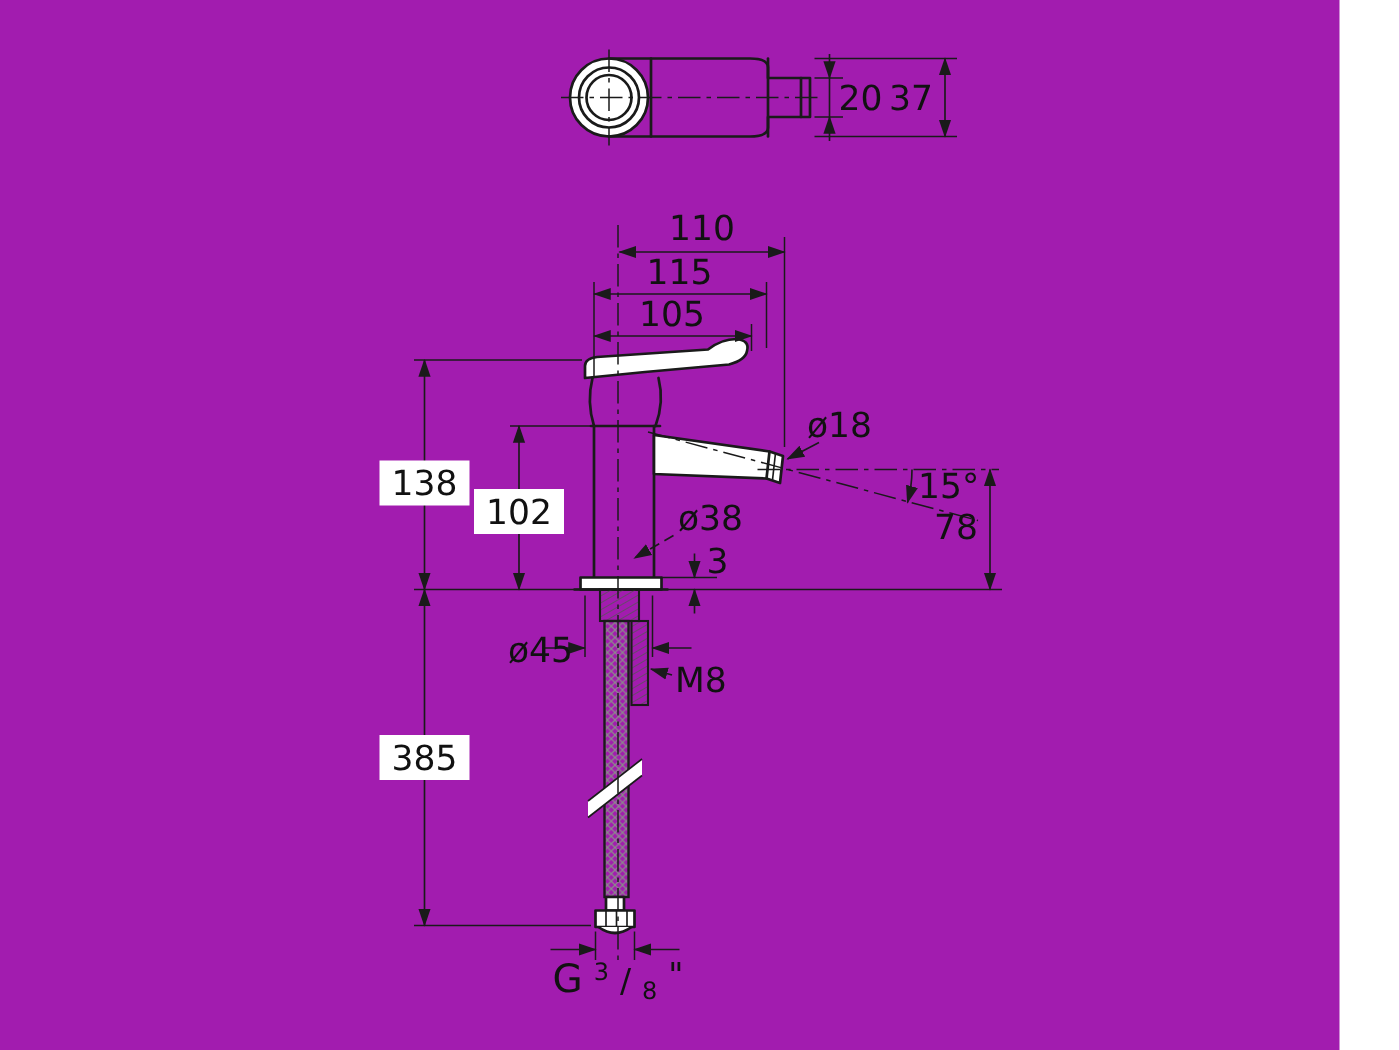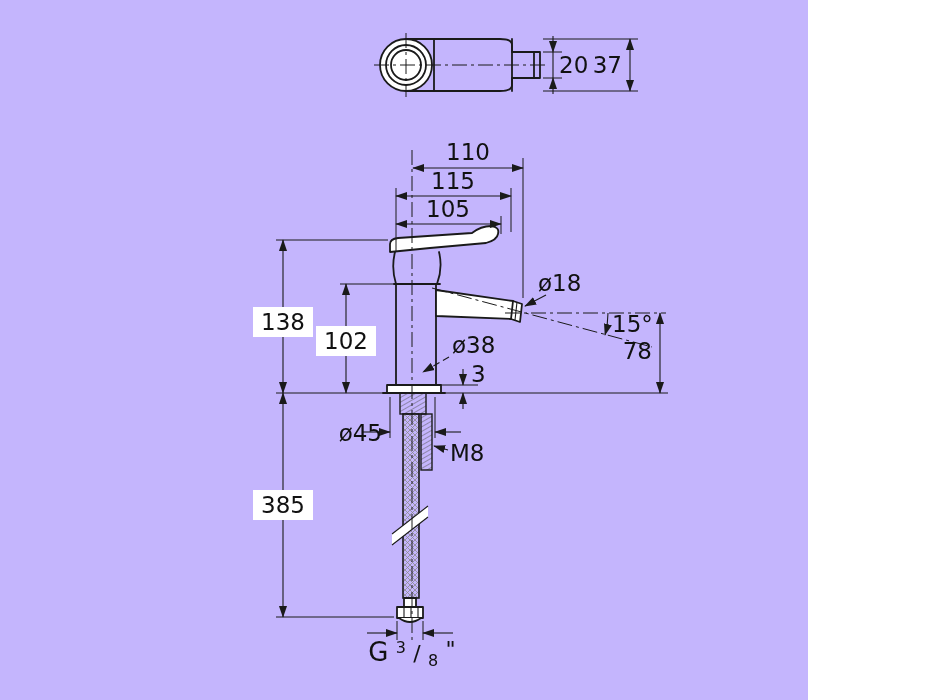--- a/index.html
+++ b/index.html
@@ -1,16 +1,16 @@
 <!DOCTYPE html>
 <html><head>
 <meta charset="utf-8">
 <style>
   html,body{margin:0;padding:0;background:#ffffff;}
-  .stage{width:808px;height:700px;position:relative;background:#c4b5fd;overflow:hidden;}
+  .stage{width:893px;height:700px;position:relative;background:#a21caf;overflow:hidden;}
   svg{display:block;}
   .lbl{font-family:"DejaVu Sans","Liberation Sans",sans-serif;font-size:23px;fill:#111;}
   .obj{fill:none;stroke:#1a1a1a;stroke-width:1.8;stroke-linejoin:round;stroke-linecap:round;}
   .objf{fill:#ffffff;stroke:#1a1a1a;stroke-width:1.8;stroke-linejoin:round;}
   .dim{fill:none;stroke:#1a1a1a;stroke-width:1.1;}
   .ext{fill:none;stroke:#1a1a1a;stroke-width:1;}
   .cl{fill:none;stroke:#1a1a1a;stroke-width:1;stroke-dasharray:15 4 3 4;}
   .dash{stroke-dasharray:7 4;}
   .mask{fill:#ffffff;}
 </style>

